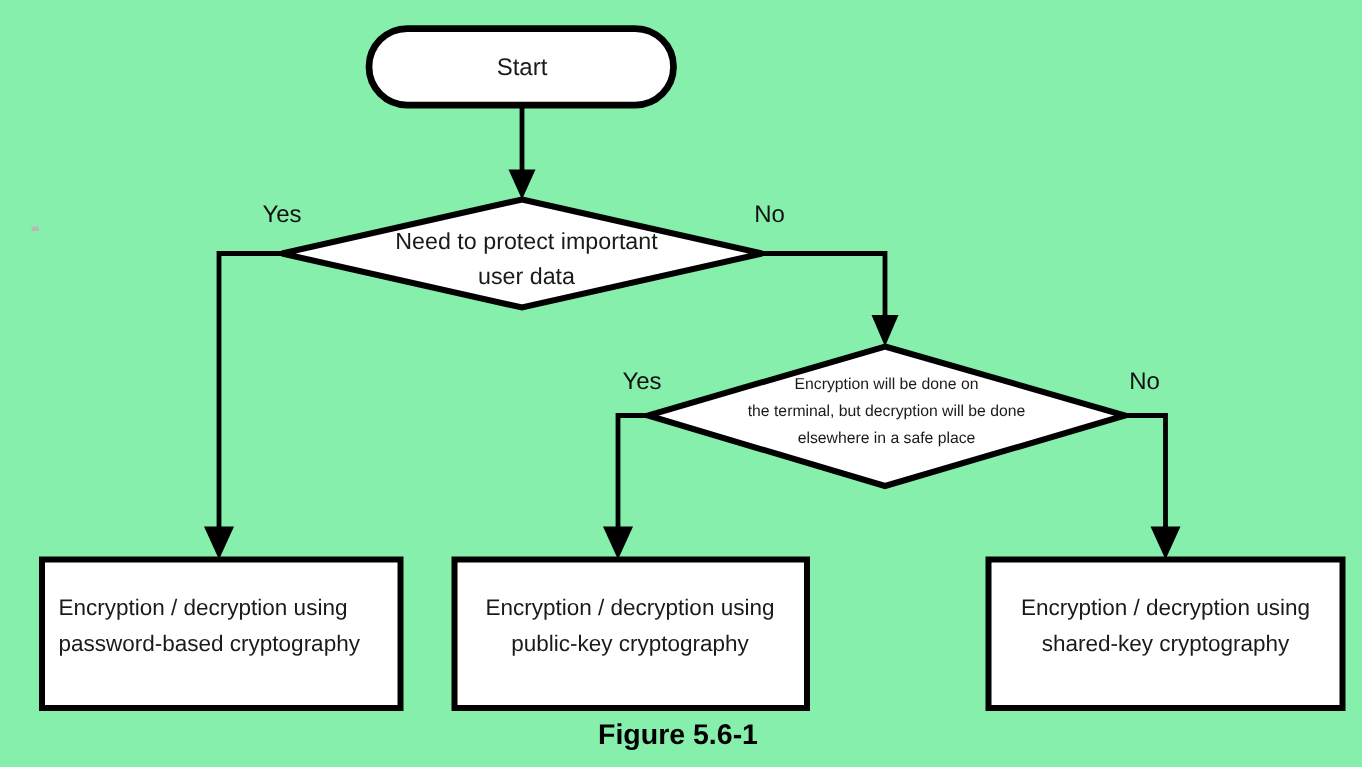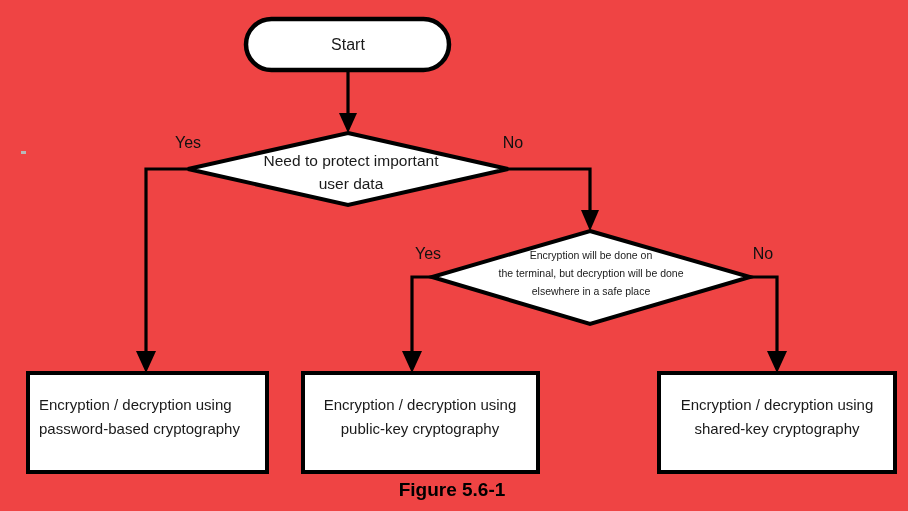--- a/index.html
+++ b/index.html
@@ -11,21 +11,21 @@
   body {
     width: 908px;
     height: 511px;
     overflow: hidden;
     font-family: "Liberation Sans", sans-serif;
   }
   #diagram-root {
     position: relative;
     width: 908px;
     height: 511px;
-    background: #ef4444;
+    background: #86efac;
   }
   svg#flowchart {
     display: block;
     width: 908px;
     height: 511px;
   }
   .node-shape {
     fill: #ffffff;
     stroke: #000000;
     stroke-width: 4;

